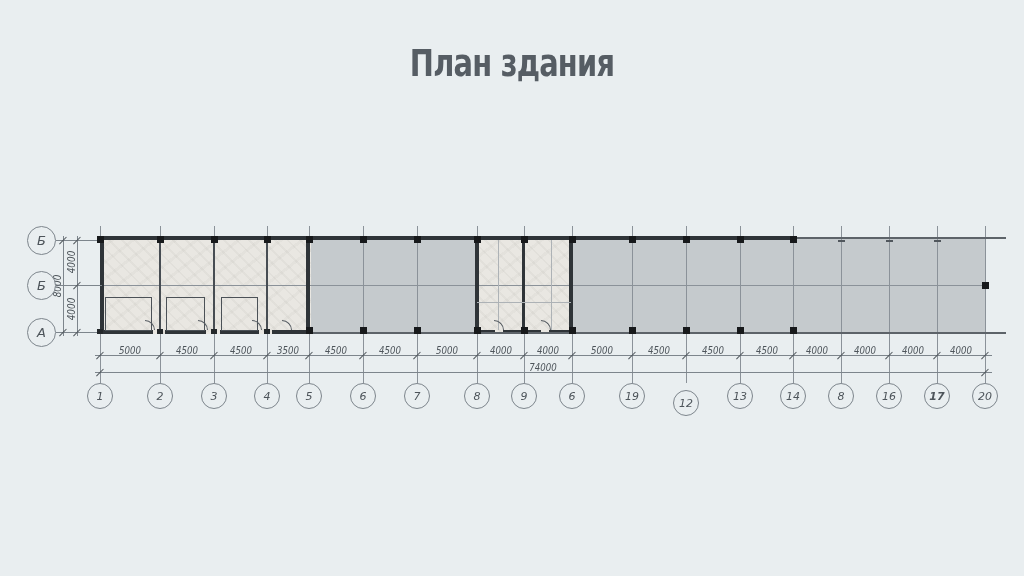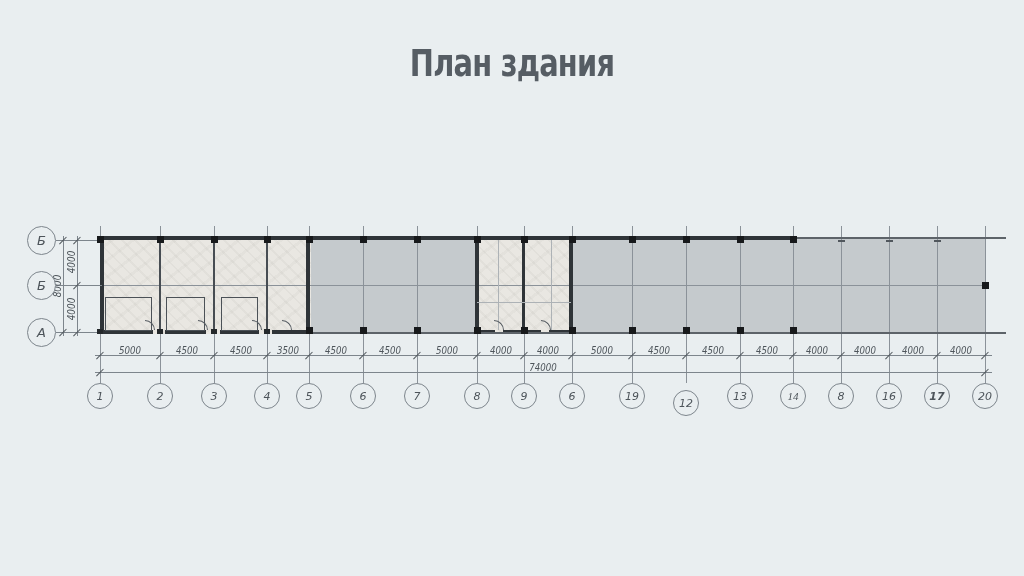--- a/index.html
+++ b/index.html
@@ -212,21 +212,21 @@
       <div class="abs bubble" style="left: 254px; top: 383px; z-index: 7;">4</div>
       <div class="abs bubble" style="left: 296px; top: 383px; z-index: 7;">5</div>
       <div class="abs bubble" style="left: 350px; top: 383px; z-index: 7;">6</div>
       <div class="abs bubble" style="left: 404px; top: 383px; z-index: 7;">7</div>
       <div class="abs bubble" style="left: 464px; top: 383px; z-index: 7;">8</div>
       <div class="abs bubble" style="left: 511px; top: 383px; z-index: 7;">9</div>
       <div class="abs bubble" style="left: 559px; top: 383px; z-index: 7;">6</div>
       <div class="abs bubble" style="left: 619px; top: 383px; z-index: 7;">19</div>
       <div class="abs bubble" style="left: 673px; top: 390px; z-index: 7;">12</div>
       <div class="abs bubble" style="left: 727px; top: 383px; z-index: 7;">13</div>
-      <div class="abs bubble" style="left: 780px; top: 383px; z-index: 7; font-family: Liberation Serif, serif;">14</div>
+      <div class="abs bubble" style="left: 780px; top: 383px; z-index: 7;">14</div>
       <div class="abs bubble" style="left: 828px; top: 383px; z-index: 7;">8</div>
       <div class="abs bubble" style="left: 876px; top: 383px; z-index: 7;">16</div>
       <div class="abs bubble" style="left: 924px; top: 383px; z-index: 7; font-weight: bold;">17</div>
       <div class="abs bubble" style="left: 972px; top: 383px; z-index: 7;">20</div>
       <div class="abs bubble row" style="left: 27px; top: 225.5px; z-index: 7;">Б</div>
       <div class="abs bubble row" style="left: 27px; top: 270.5px; z-index: 7;">Б</div>
       <div class="abs bubble row" style="left: 27px; top: 317.5px; z-index: 7;">А</div>
     </div>
 </div>
 

